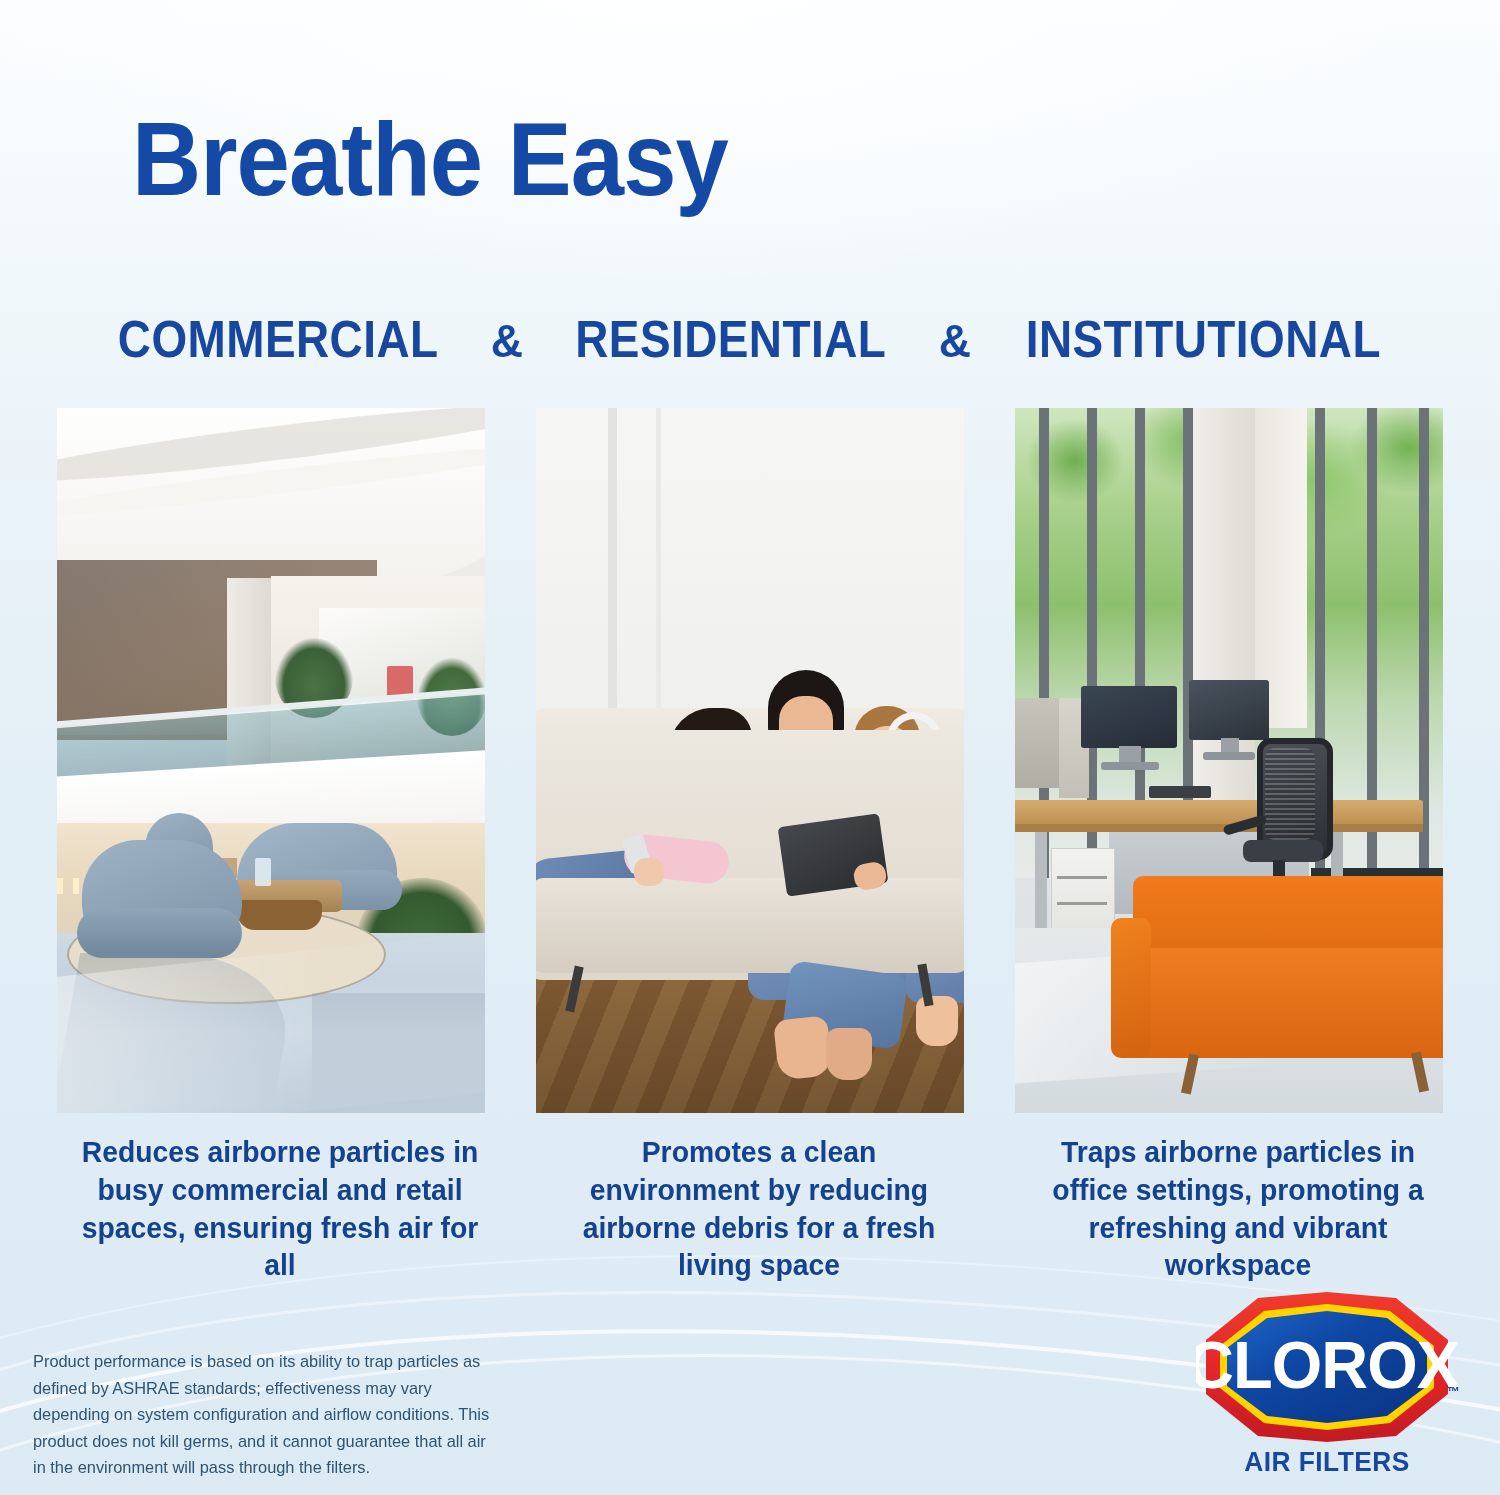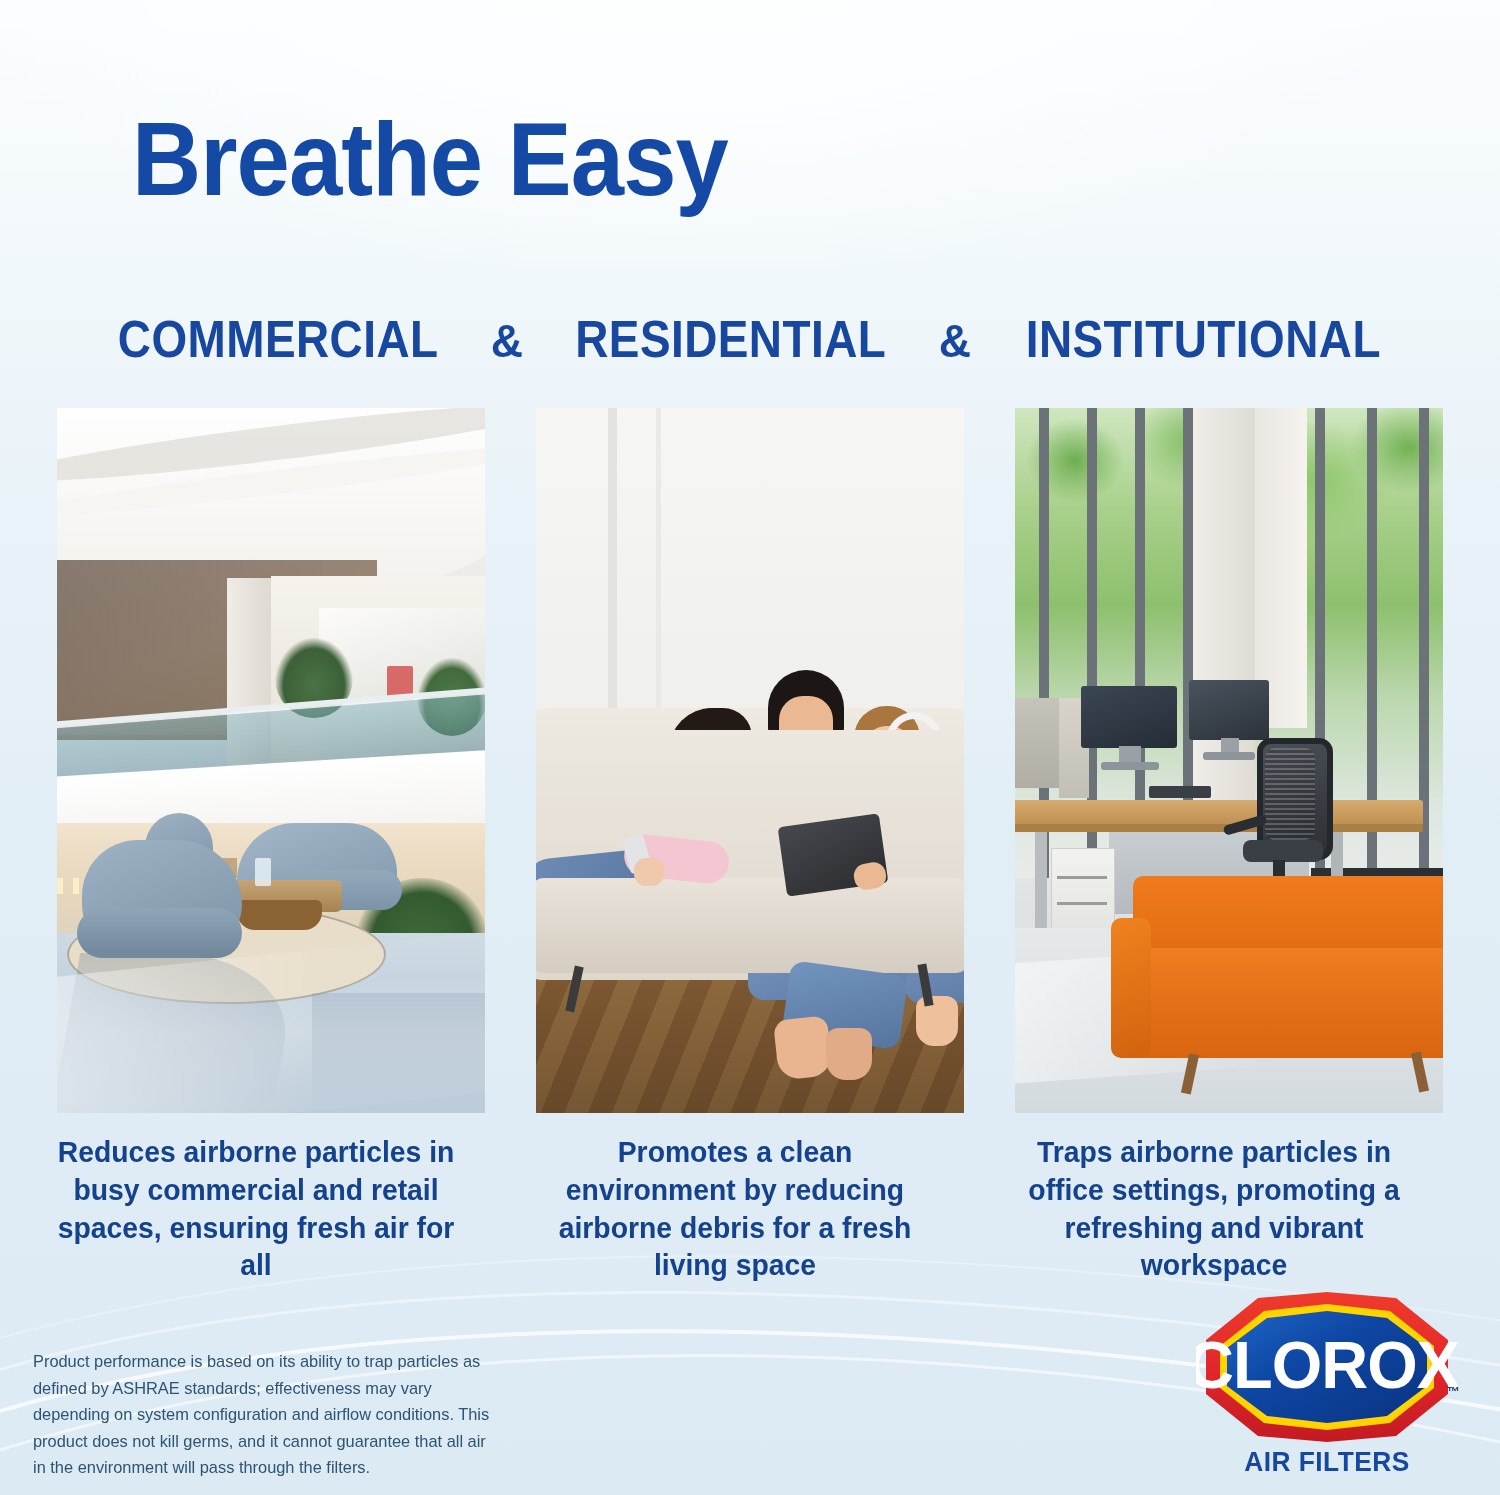--- a/index.html
+++ b/index.html
@@ -194,21 +194,21 @@
   .off-floor{position:absolute;left:0;top:520px;width:428px;height:185px;background:linear-gradient(180deg,#e6e9ea,#d3dade);}
   .off-floor-gloss{position:absolute;left:-40px;top:540px;width:520px;height:120px;background:linear-gradient(100deg,rgba(255,255,255,.6),rgba(255,255,255,0) 60%);transform:rotate(-4deg);}
   .sofa-o-back{position:absolute;left:118px;top:468px;width:330px;height:86px;background:linear-gradient(180deg,#f07a1c,#e06c12);border-radius:10px 10px 0 0;}
   .sofa-o-seat{position:absolute;left:104px;top:540px;width:345px;height:110px;background:linear-gradient(180deg,#ef7d21,#d96510);border-radius:6px;}
   .sofa-o-arm{position:absolute;left:96px;top:510px;width:40px;height:140px;background:linear-gradient(160deg,#f0821f,#d2630f);border-radius:10px;}
   .sofa-o-leg{position:absolute;left:170px;top:646px;width:10px;height:40px;background:#8a6136;transform:rotate(12deg);}
   .sofa-o-leg2{position:absolute;left:400px;top:644px;width:10px;height:40px;background:#8a6136;transform:rotate(-12deg);}
 
   
   .captions{
-    position:absolute;left:42px;top:1133px;width:1386px;
+    position:absolute;left:66px;top:1133px;width:1386px;
     display:flex;justify-content:space-between;
   }
   .cap{
     width:428px;text-align:center;
     color:#14428c;font-weight:bold;font-size:29.5px;line-height:1.28;
     transform:scaleX(0.96);
   }
 
   
   .disclaimer{

